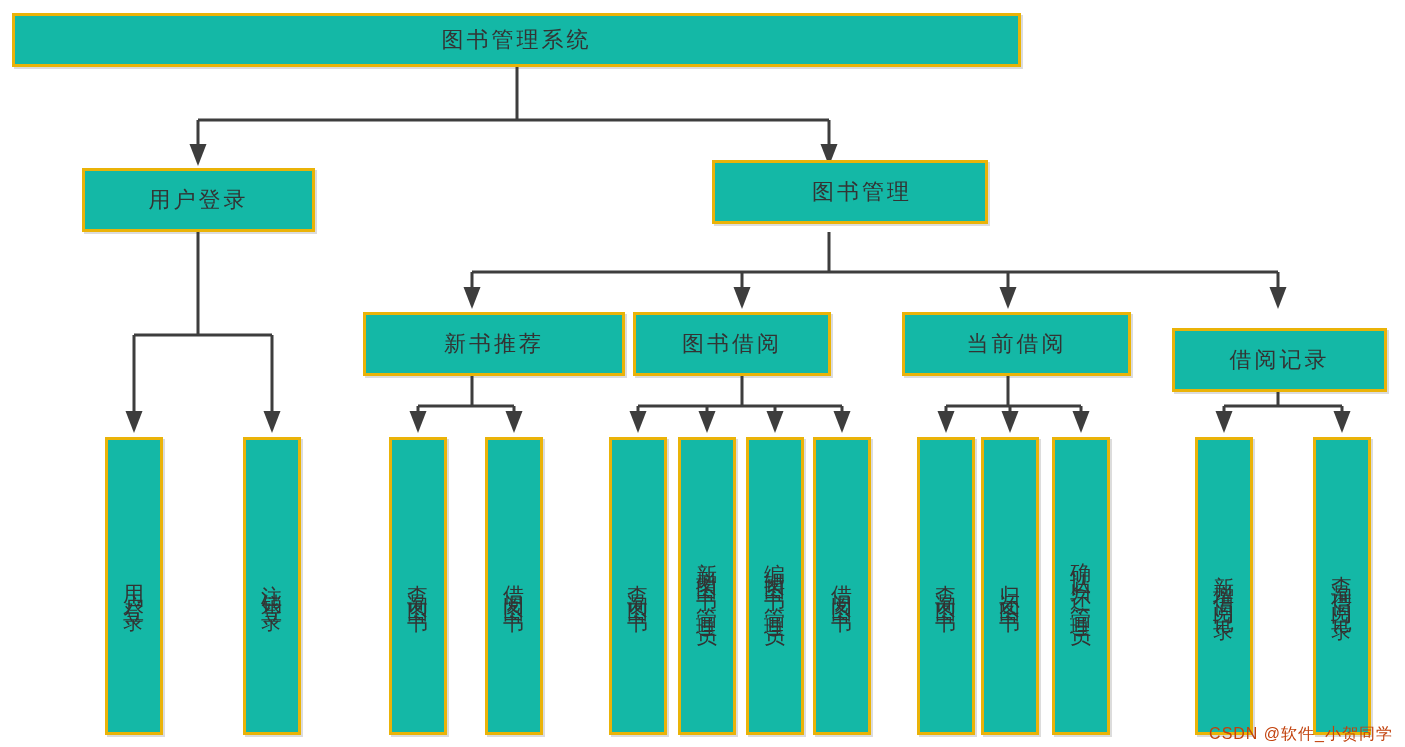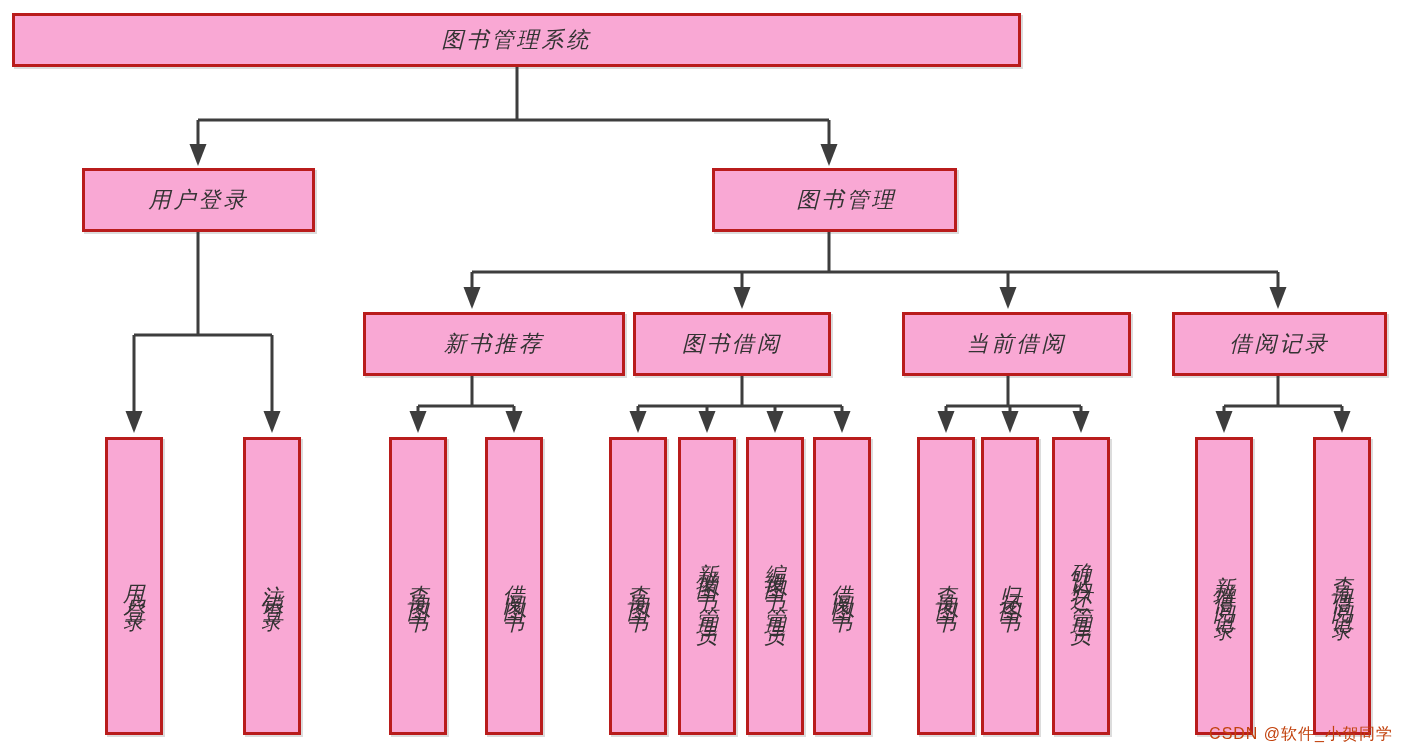--- a/index.html
+++ b/index.html
@@ -12,28 +12,27 @@
     font-family: "Liberation Sans", sans-serif;
     overflow: hidden;
   }
   .connectors {
     position: absolute;
     left: 0; top: 0;
     width: 1405px; height: 747px;
   }
   .node {
     position: absolute;
-    border: 3px solid #b91c1c;
-    background: #f9a8d4;
+    border: 3px solid #eab308;
+    background: #14b8a6;
     color: #333333;
     display: flex;
     align-items: center;
     justify-content: center;
     box-shadow: 2px 2px 0 rgba(60,60,60,0.18);
-    font-style: italic;
   }
   .hnode {
     font-size: 22px;
     letter-spacing: 3px;
     white-space: nowrap;
   }
   .vnode {
     writing-mode: vertical-rl;
     text-orientation: mixed;
     font-size: 21px;
@@ -83,26 +82,26 @@
       <polygon points="1001.5,411 1018.5,411 1010,433"></polygon>
       <polygon points="1072.5,411 1089.5,411 1081,433"></polygon>
       <polygon points="1215.5,411 1232.5,411 1224,433"></polygon>
       <polygon points="1333.5,411 1350.5,411 1342,433"></polygon>
     </g>
   </svg>
 
   <div class="node hnode" style="left:12px; top:13px; width:1009px; height:54px;">图书管理系统</div>
 
   <div class="node hnode" style="left:82px; top:168px; width:233px; height:64px;">用户登录</div>
-  <div class="node hnode" style="left:712px; top:168px; width:245px; height:64px;padding-left:24px;">图书管理</div>
+  <div class="node hnode" style="left:712px; top:160px; width:276px; height:64px;padding-left:24px;">图书管理</div>
 
   <div class="node hnode" style="left:363px; top:312px; width:262px; height:64px;">新书推荐</div>
   <div class="node hnode" style="left:633px; top:312px; width:198px; height:64px;">图书借阅</div>
   <div class="node hnode" style="left:902px; top:312px; width:229px; height:64px;">当前借阅</div>
-  <div class="node hnode" style="left:1172px; top:312px; width:215px; height:64px;">借阅记录</div>
+  <div class="node hnode" style="left:1172px; top:328px; width:215px; height:64px;">借阅记录</div>
 
   <div class="node vnode" style="left:105px; top:437px; width:58px; height:298px;">用户登录</div>
   <div class="node vnode" style="left:243px; top:437px; width:58px; height:298px;">注销登录</div>
 
   <div class="node vnode" style="left:389px; top:437px; width:58px; height:298px;">查询图书</div>
   <div class="node vnode" style="left:485px; top:437px; width:58px; height:298px;">借阅图书</div>
 
   <div class="node vnode" style="left:609px; top:437px; width:58px; height:298px;">查询图书</div>
   <div class="node vnode" style="left:678px; top:437px; width:58px; height:298px;">新增图书（管理员）</div>
   <div class="node vnode" style="left:746px; top:437px; width:58px; height:298px;">编辑图书（管理员）</div>

